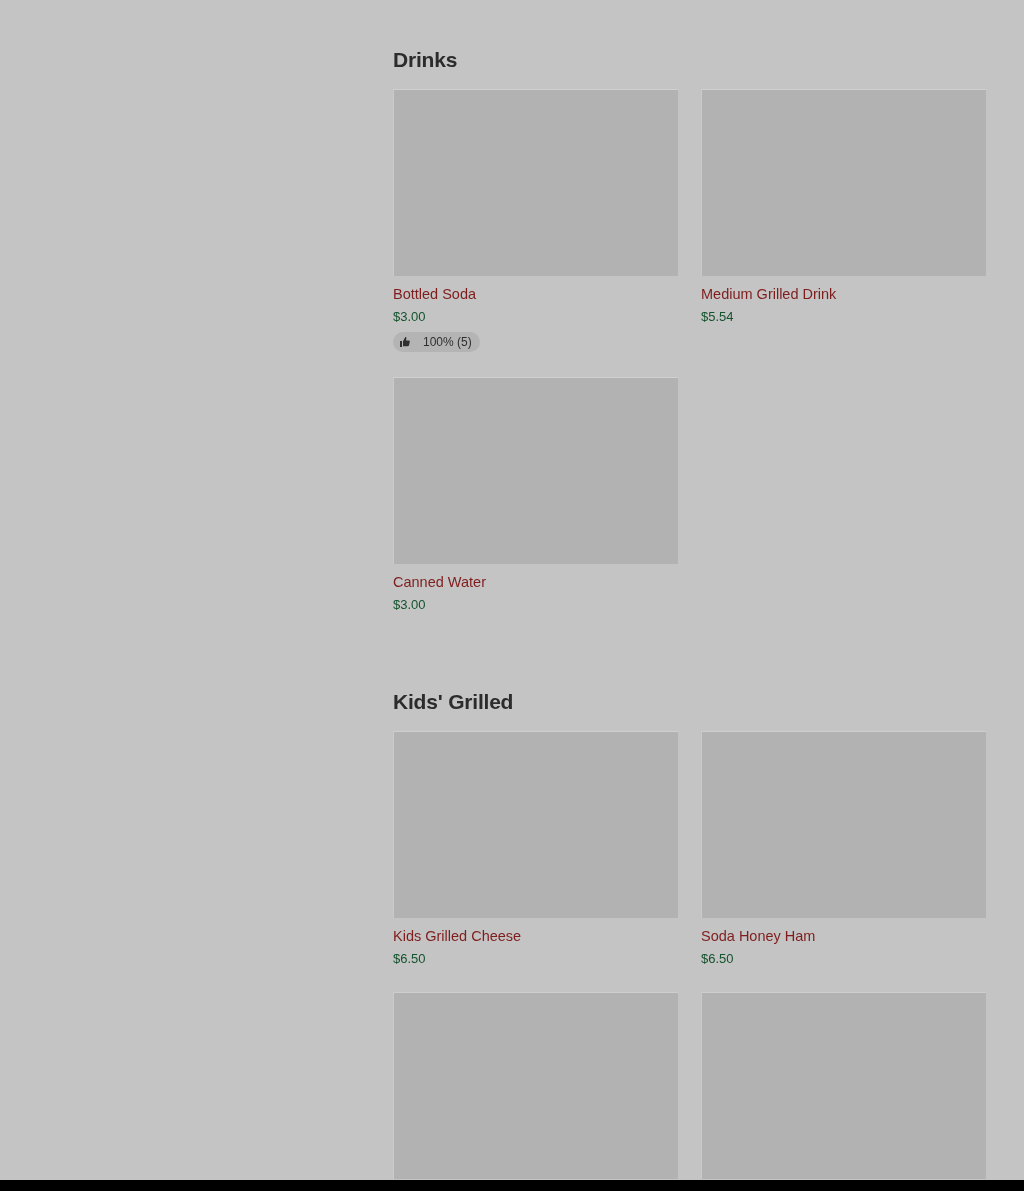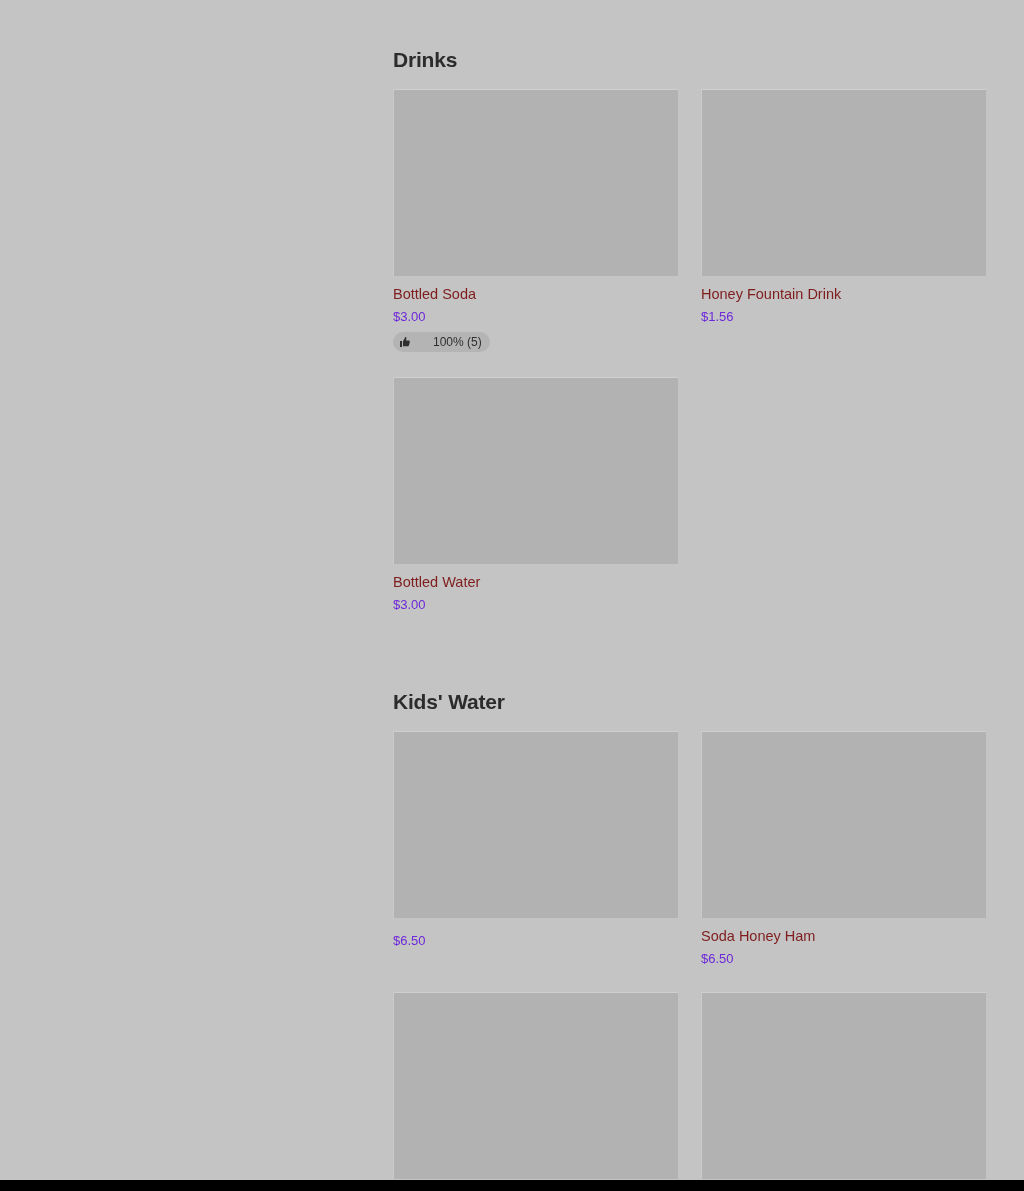--- a/index.html
+++ b/index.html
@@ -77,29 +77,29 @@
 
   .item-name {
     font-size: 14.5px;
     color: #7f1d1d;
     line-height: 18px;
     margin: 0;
   }
 
   .item-price {
     font-size: 13px;
-    color: #6d28d9;
+    color: #14532d;
     line-height: 17px;
     margin-top: 5px;
   }
 
   .rating-badge {
     display: inline-flex;
     align-items: center;
-    gap: 22px;
+    gap: 12px;
     background: #b4b4b4;
     border-radius: 10px;
     padding: 3px 8px 3px 6px;
     margin-top: 7px;
   }
 
   .thumb-icon {
     display: inline-block;
     width: 12px;
     height: 12px;
@@ -146,44 +146,45 @@
                 </svg>
               </span>
               <span class="rating-text">100% (5)</span>
             </div>
           </div>
         </div>
 
         <div class="card">
           <div class="card-image"></div>
           <div class="card-body">
-            <div class="item-name">Honey Fountain Drink</div>
-            <div class="item-price">$1.56</div>
-          </div>
-        </div>
-
-        <div class="card">
-          <div class="card-image"></div>
-          <div class="card-body">
-            <div class="item-name">Bottled Water</div>
+            <div class="item-name">Medium Grilled Drink</div>
+            <div class="item-price">$5.54</div>
+          </div>
+        </div>
+
+        <div class="card">
+          <div class="card-image"></div>
+          <div class="card-body">
+            <div class="item-name">Canned Water</div>
             <div class="item-price">$3.00</div>
           </div>
         </div>
 
 
       </div>
     </section>
 
     <section class="section section-kids">
-      <h2 class="section-heading">Kids' Water</h2>
+      <h2 class="section-heading">Kids' Grilled</h2>
       <div class="grid">
 
         <div class="card">
           <div class="card-image"></div>
           <div class="card-body">
+            <div class="item-name">Kids Grilled Cheese</div>
             <div class="item-price">$6.50</div>
           </div>
         </div>
 
         <div class="card">
           <div class="card-image"></div>
           <div class="card-body">
             <div class="item-name">Soda Honey Ham</div>
             <div class="item-price">$6.50</div>
           </div>

